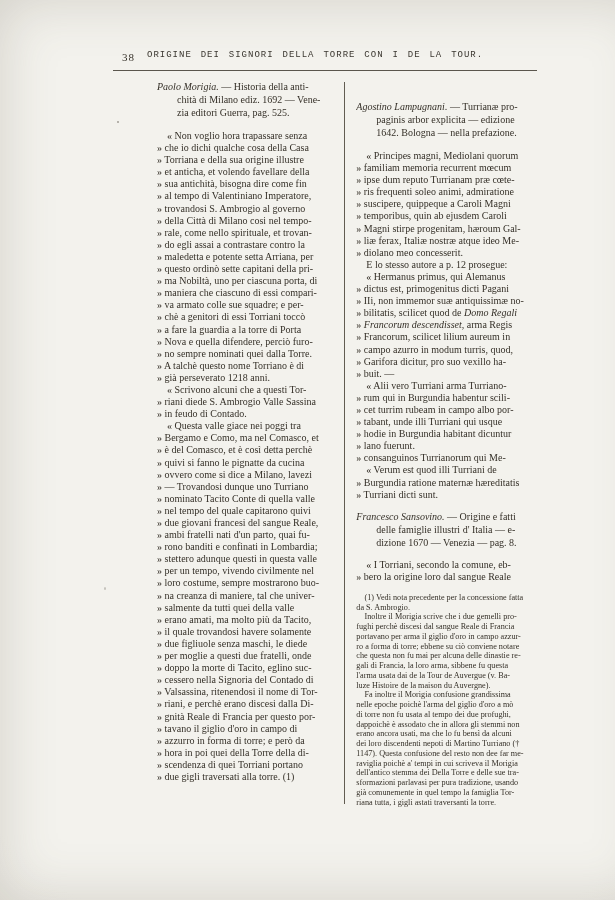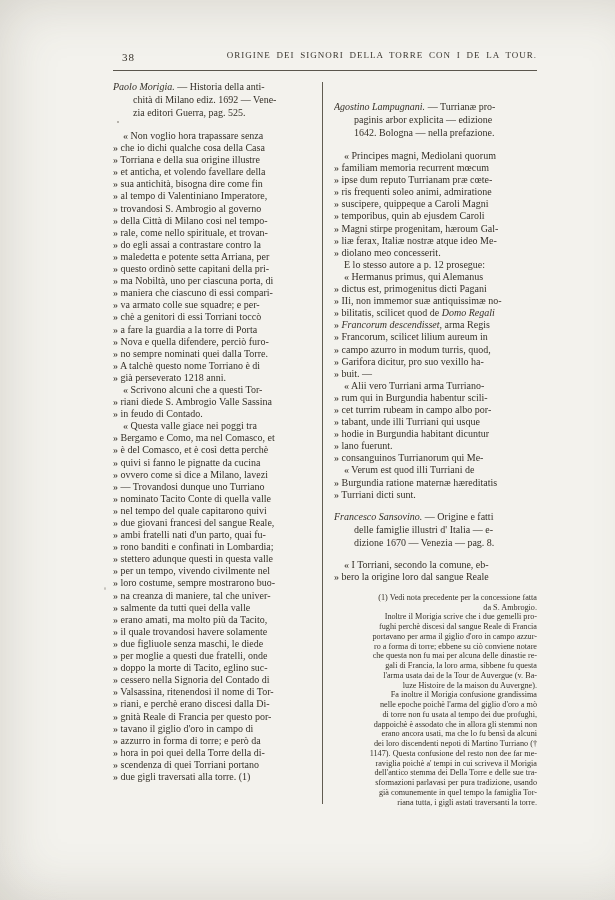--- a/index.html
+++ b/index.html
@@ -7,30 +7,30 @@
   .scan{
     position:relative;width:615px;height:900px;overflow:hidden;
     background:radial-gradient(140% 120% at 50% 42%, #f3f2ed 55%, #eceae4 85%, #e2e0d9 100%);
     box-shadow:inset 0 0 55px rgba(95,88,70,.22);
     color:#353028;
     padding-left:35px;
   }
   .sheet{position:absolute;left:113px;top:50px;width:424px;}
   .runhead{position:relative;height:15px;}
   .pagenum{position:absolute;left:9px;top:1px;font-size:11px;letter-spacing:1px;}
-  .runtitle{display:block;text-align:right;margin-left:34px;font-size:9px;letter-spacing:1px;word-spacing:2.5px;color:#3a362f;}
+  .runtitle{display:block;text-align:left;margin-left:34px;font-size:9px;letter-spacing:1px;word-spacing:2.5px;color:#3a362f;font-family:Liberation Mono, monospace;}
   .rule{height:1px;background:#5a564d;margin-top:5px;}
   .cols{display:flex;margin-top:9px;}
-  .col-left{width:197px;}
+  .col-left{width:197px;margin-left:44px;}
   .divider{width:1px;background:#615c51;margin:2px 11px 0 12px;height:722px;}
   .col-right{width:203px;margin-top:20px;}
   .heading{font-size:10px;line-height:13px;margin-bottom:11px;}
   .heading2{font-size:10px;line-height:13px;margin-top:9px;margin-bottom:10px;}
   .colbody{font-size:10px;line-height:12.1px;font-family:Liberation Serif, serif;}
-  .footnote{font-size:8.2px;line-height:9.75px;margin-top:10px;text-align:right;}
+  .footnote{font-size:8.2px;line-height:9.75px;margin-top:10px;}
   .tl{white-space:nowrap;overflow:hidden;}
   .tl .li{display:inline;}
   .speck{position:absolute;background:#6b665c;border-radius:50%;opacity:.6;}
   .speck.s1{left:117px;top:121px;width:2px;height:2px;}
   .speck.s2{left:104px;top:587px;width:2px;height:3px;opacity:.35;}
 </style>
 </head>
 <body>
 
 <div class="scan">

